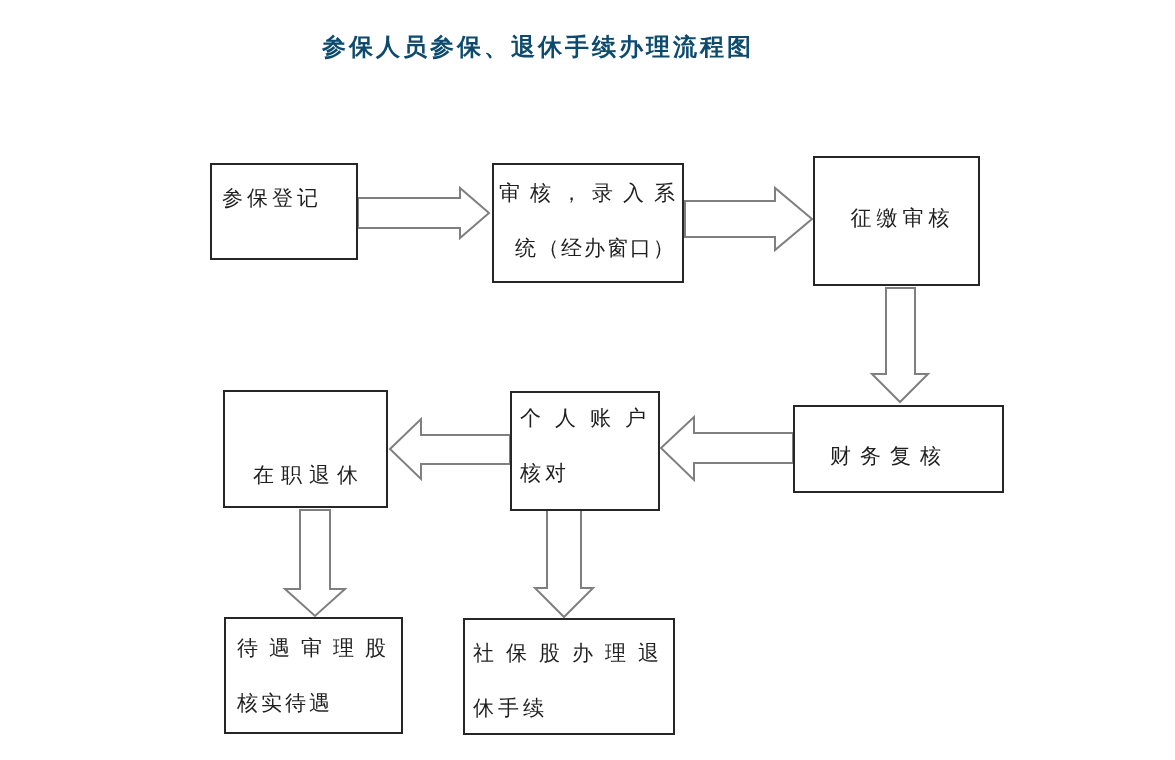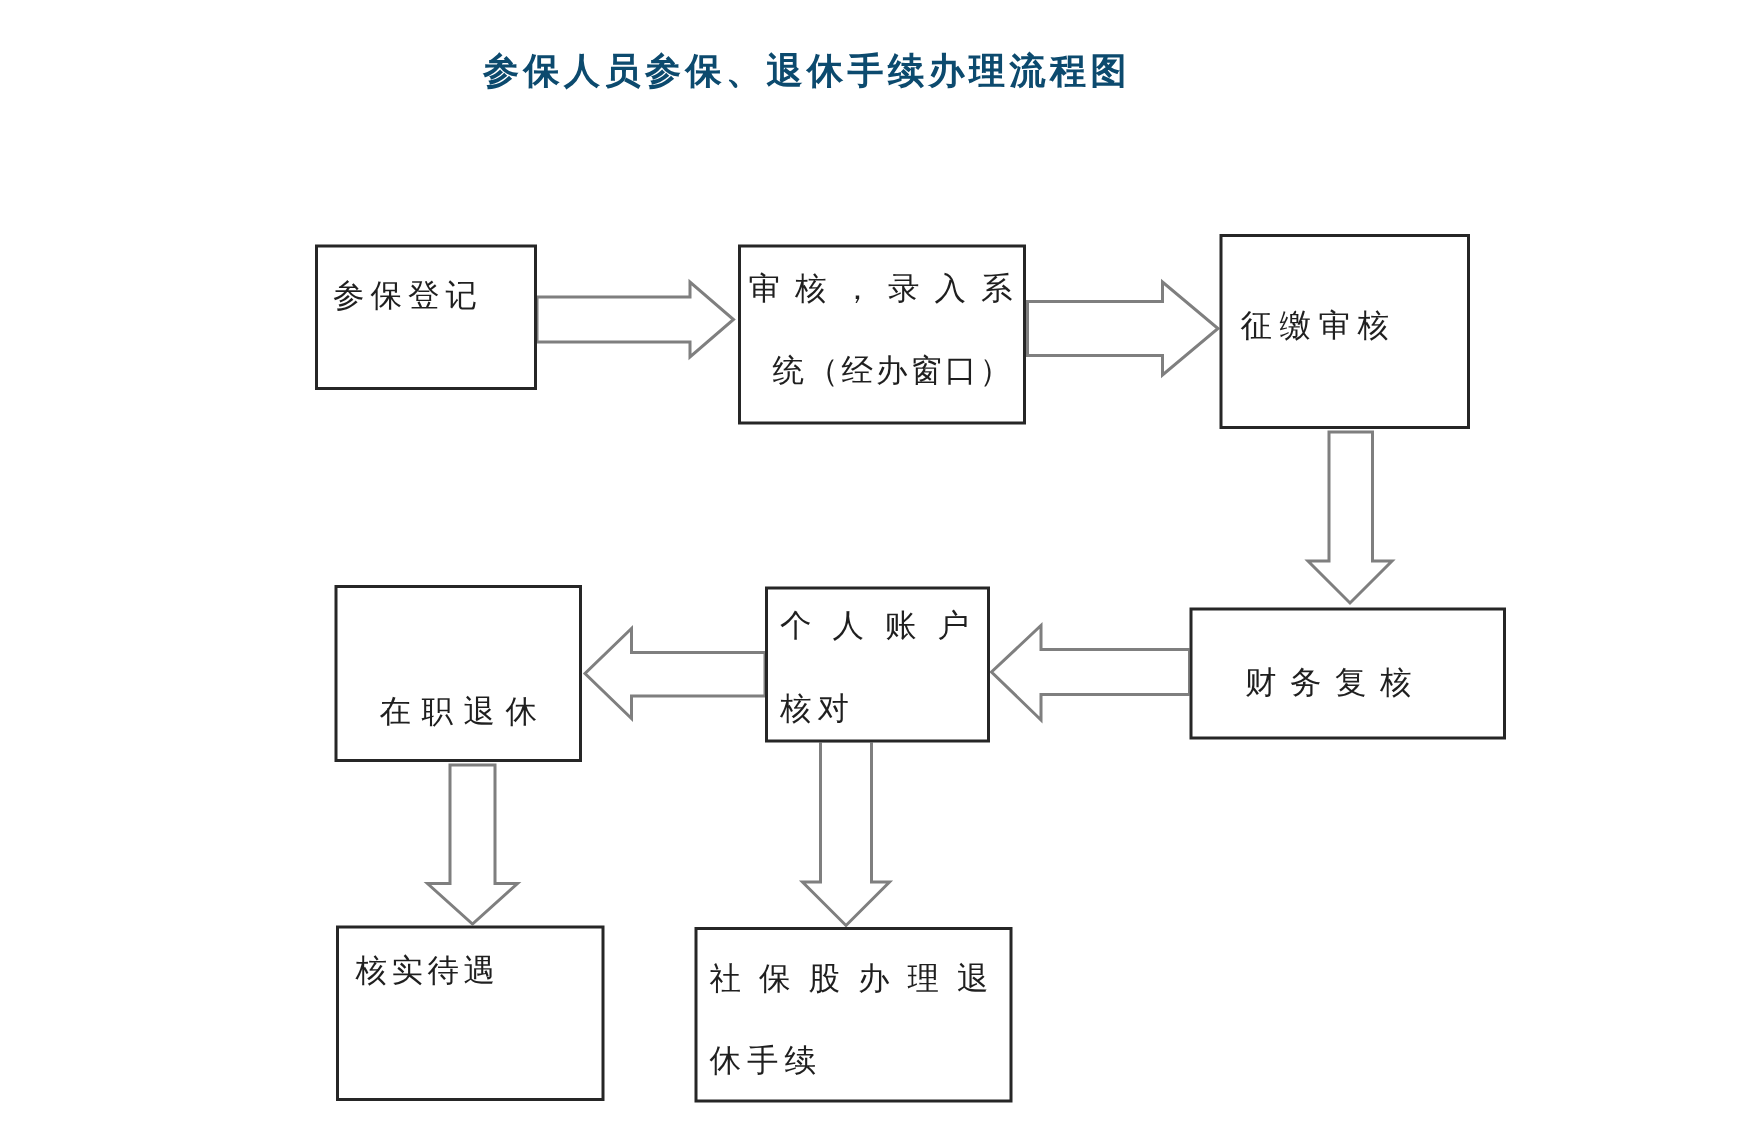--- a/index.html
+++ b/index.html
@@ -55,30 +55,30 @@
   }
   .node .line + .line {
     margin-top: 30px;
   }
 
   
   #node-canbao-dengji   { left: 210px; top: 163px; width: 148px; height: 97px; padding: 20px 0 0 10px; }
   #node-shenhe-luru     { left: 492px; top: 163px; width: 192px; height: 120px; padding: 15px 0 16px 5px;  }
   #node-zhengjiao       { left: 813px; top: 156px; width: 167px; height: 130px; padding: 47px 0 0 12px; }
   #node-caiwu-fuhe      { left: 793px; top: 405px; width: 211px; height: 88px;  padding: 36px 0 16px 35px; }
-  #node-geren-zhanghu   { left: 510px; top: 391px; width: 150px; height: 104px; padding: 12px 0 0 8px;  }
+  #node-geren-zhanghu   { left: 510px; top: 391px; width: 150px; height: 120px; padding: 12px 0 0 8px;  }
   #node-zaizhi-tuixiu   { left: 223px; top: 390px; width: 165px; height: 118px; padding: 70px 0 0 28px; }
   #node-daiyu-shenli    { left: 224px; top: 617px; width: 179px; height: 117px; padding: 16px 0 0 11px; }
   #node-shebao-gu       { left: 463px; top: 618px; width: 212px; height: 117px; padding: 20px 16px 0 8px;  }
 
   
   .ls2  { letter-spacing: 2px; margin-left: 16px; }
   .ls3  { letter-spacing: 3px; }
   .ls4  { letter-spacing: 4px; }
-  .ls5  { letter-spacing: 5px; }
+  .ls5  { letter-spacing: 5px; text-align: center; }
   .ls7  { letter-spacing: 7px; }
   .ls9  { letter-spacing: 9px; }
   .ls10 { letter-spacing: 10px; }
   .ls11 { letter-spacing: 11px; }
   .ls12 { letter-spacing: 12px; }
   .ls14 { letter-spacing: 14px; }
 </style>
 </head>
 <body>
 
@@ -116,20 +116,21 @@
   <div class="node" id="node-geren-zhanghu">
     <span class="line ls14">个人账户</span>
     <span class="line ls4">核对</span>
   </div>
 
   <div class="node" id="node-zaizhi-tuixiu">
     <span class="line ls7">在职退休</span>
   </div>
 
   <div class="node" id="node-daiyu-shenli">
+    <span class="line ls11">待遇审理股</span>
     <span class="line ls3">核实待遇</span>
   </div>
 
   <div class="node" id="node-shebao-gu">
     <span class="line ls12">社保股办理退</span>
     <span class="line ls4">休手续</span>
   </div>
 
 </div>
 

